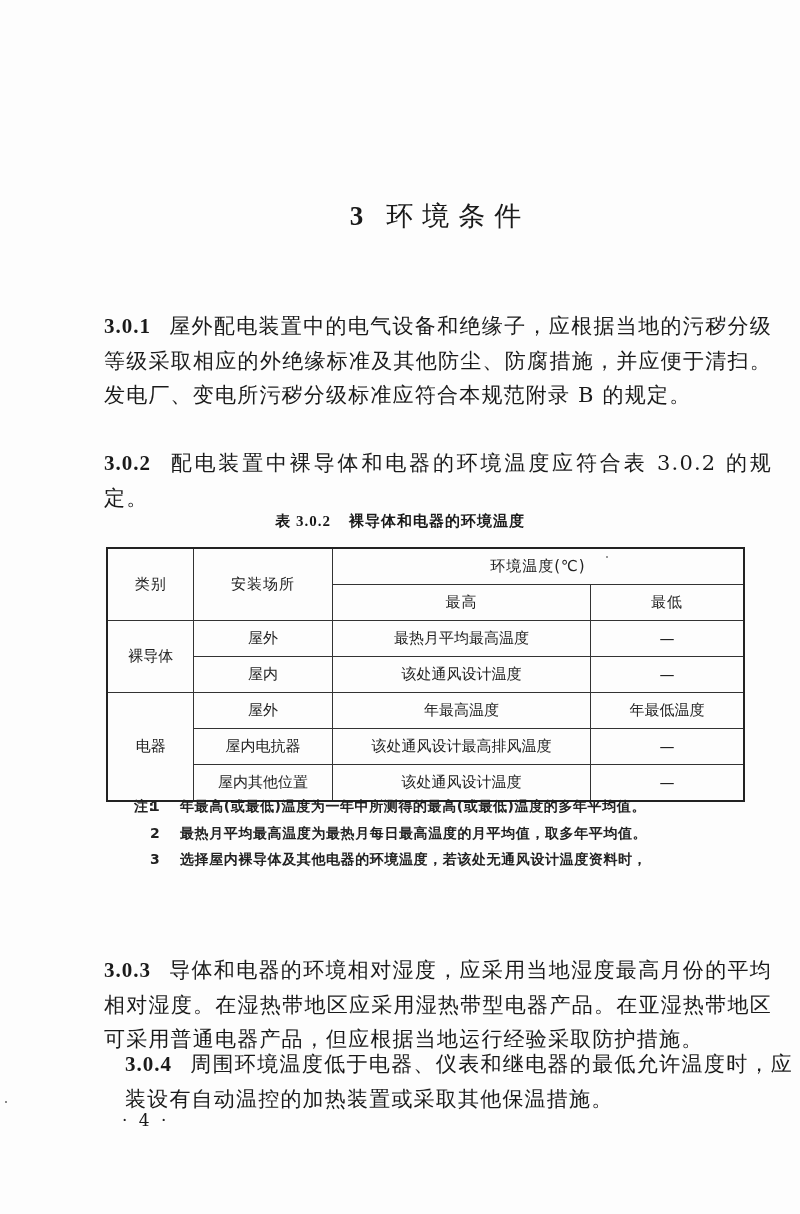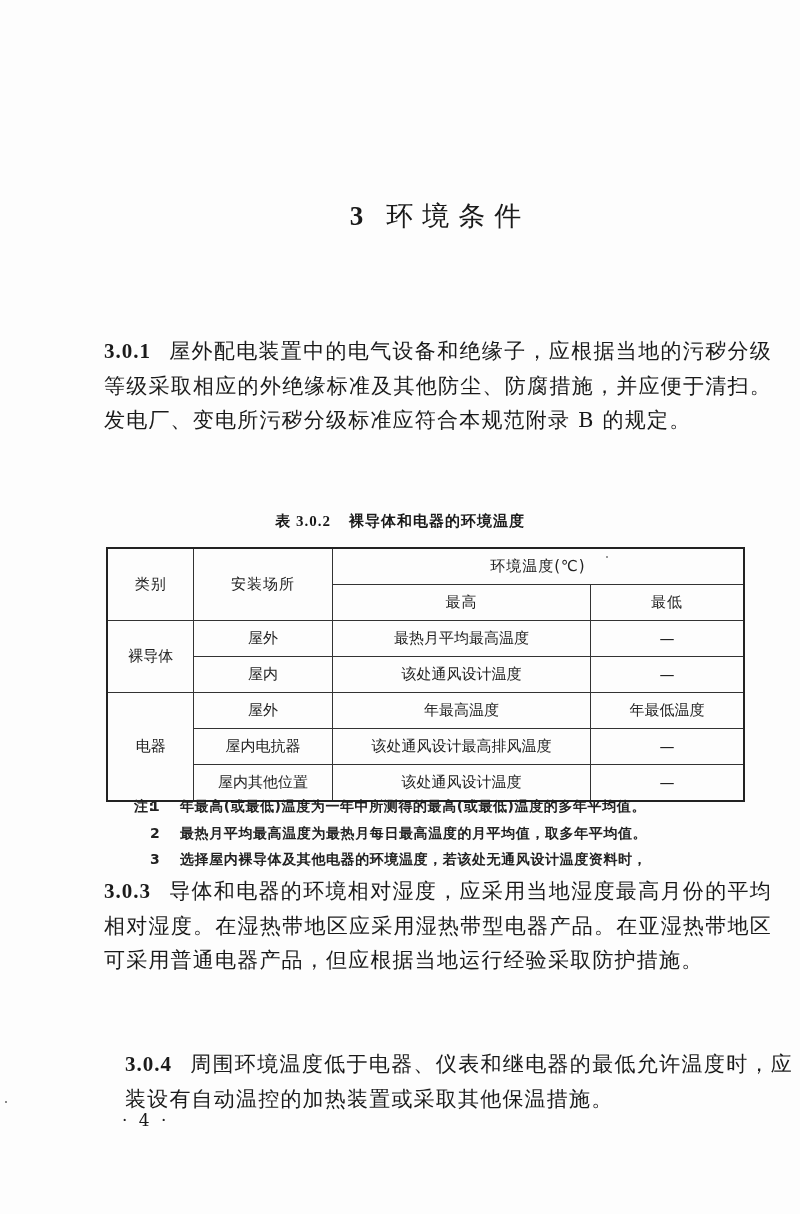--- a/index.html
+++ b/index.html
@@ -30,24 +30,27 @@
 </style>
 </head>
 <body>
 
 <div class="page">
 
   <div class="chapter-title">
     <span class="num">3</span><span>环境条件</span>
   </div>
 
-  <div class="para" style="top:309px;margin-top:25px;">
+  <div class="para" style="top:309px;">
     <span class="clause">3.0.1</span><span>屋外配电装置中的电气设备和绝缘子，应根据当地的污秽分级等级采取相应的外绝缘标准及其他防尘、防腐措施，并应便于清扫。发电厂、变电所污秽分级标准应符合本规范附录 B 的规定。</span>
   </div>
 
+  <div class="para" style="top:446px;">
+    <span class="clause">3.0.2</span><span>配电装置中裸导体和电器的环境温度应符合表 3.0.2 的规定。</span>
+  </div>
 
   <div class="caption">
     <span class="cap-num">表 3.0.2</span><span>裸导体和电器的环境温度</span>
   </div>
 
   <table class="data">
     <colgroup>
       <col style="width:87px">
       <col style="width:139px">
       <col style="width:259px">
@@ -105,21 +108,21 @@
         <span style="width:30px;display:inline-block">2</span>
         <span>最热月平均最高温度为最热月每日最高温度的月平均值，取多年平均值。</span>
     </div>
     <div class="note-row">
       <span style="width:16px;display:inline-block"></span>
         <span style="width:30px;display:inline-block">3</span>
         <span>选择屋内裸导体及其他电器的环境温度，若该处无通风设计温度资料时，</span>
     </div>
   </div>
 
-  <div class="para" style="top:874px;">
+  <div class="para" style="top:953px;">
     <span class="clause">3.0.3</span><span>导体和电器的环境相对湿度，应采用当地湿度最高月份的平均相对湿度。在湿热带地区应采用湿热带型电器产品。在亚湿热带地区可采用普通电器产品，但应根据当地运行经验采取防护措施。</span>
   </div>
 
   <div class="para" style="top:1047px;margin-left:21px;">
     <span class="clause">3.0.4</span><span>周围环境温度低于电器、仪表和继电器的最低允许温度时，应装设有自动温控的加热装置或采取其他保温措施。</span>
   </div>
 
   <div class="page-num">· 4 ·</div>
   <div class="speck"></div>
 </div>

